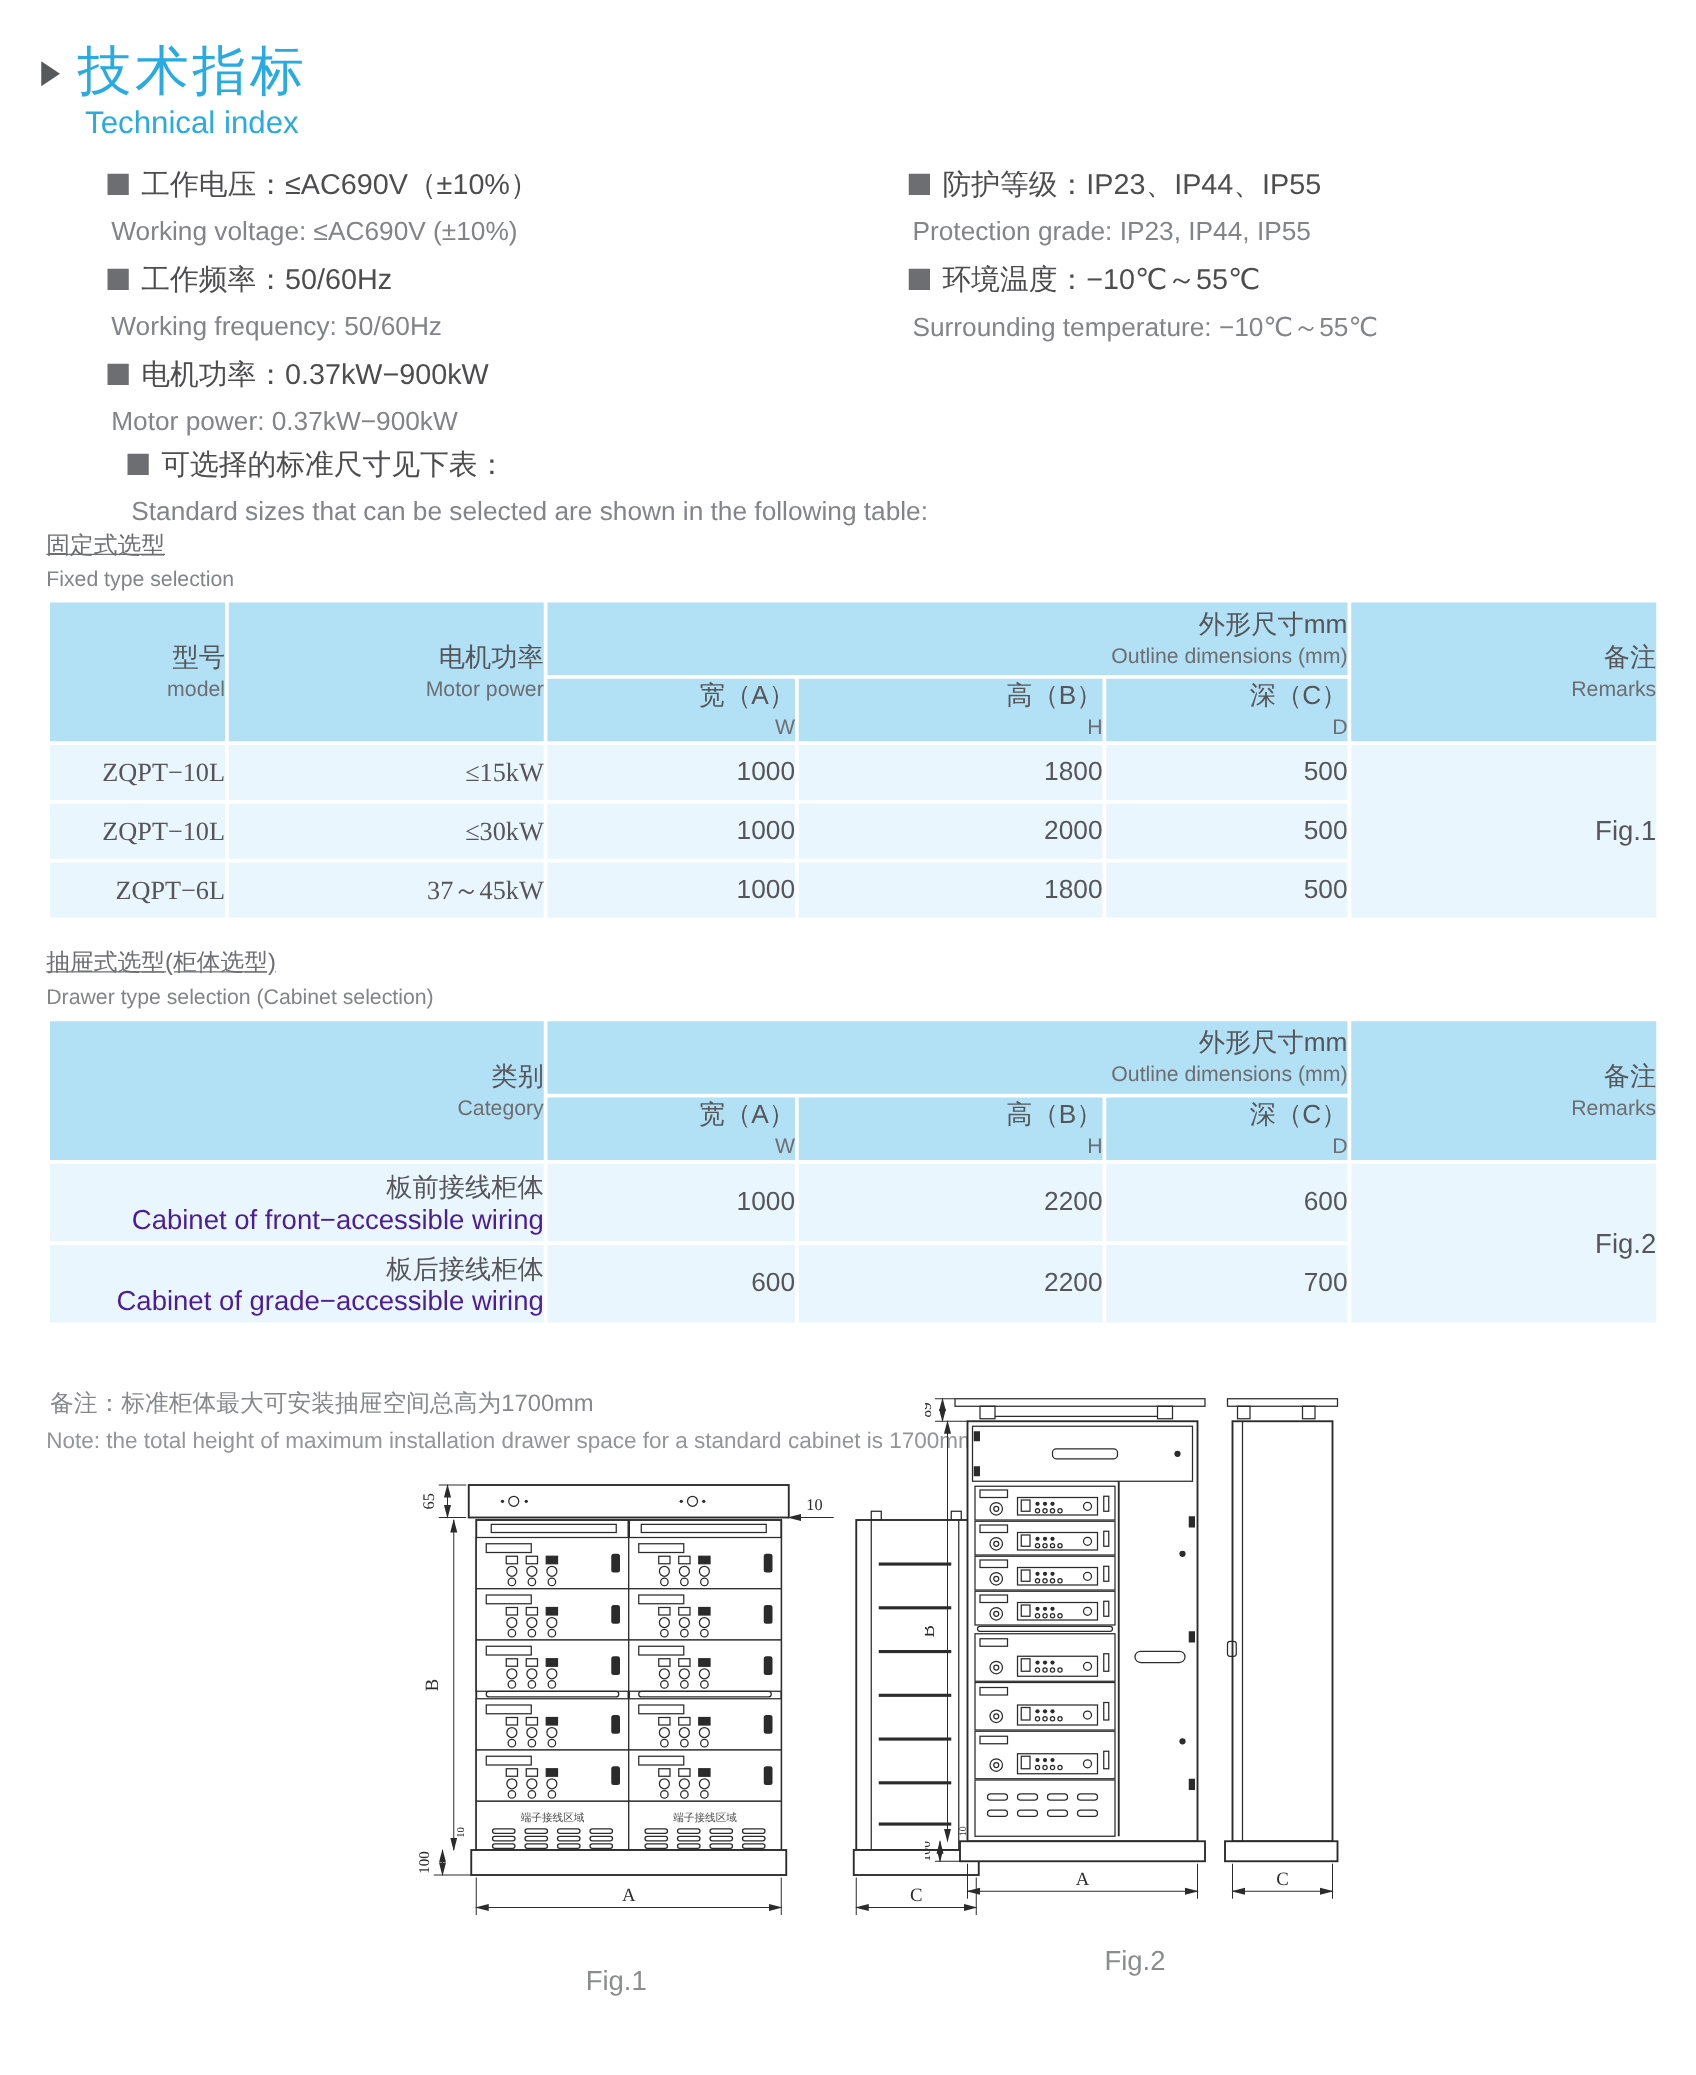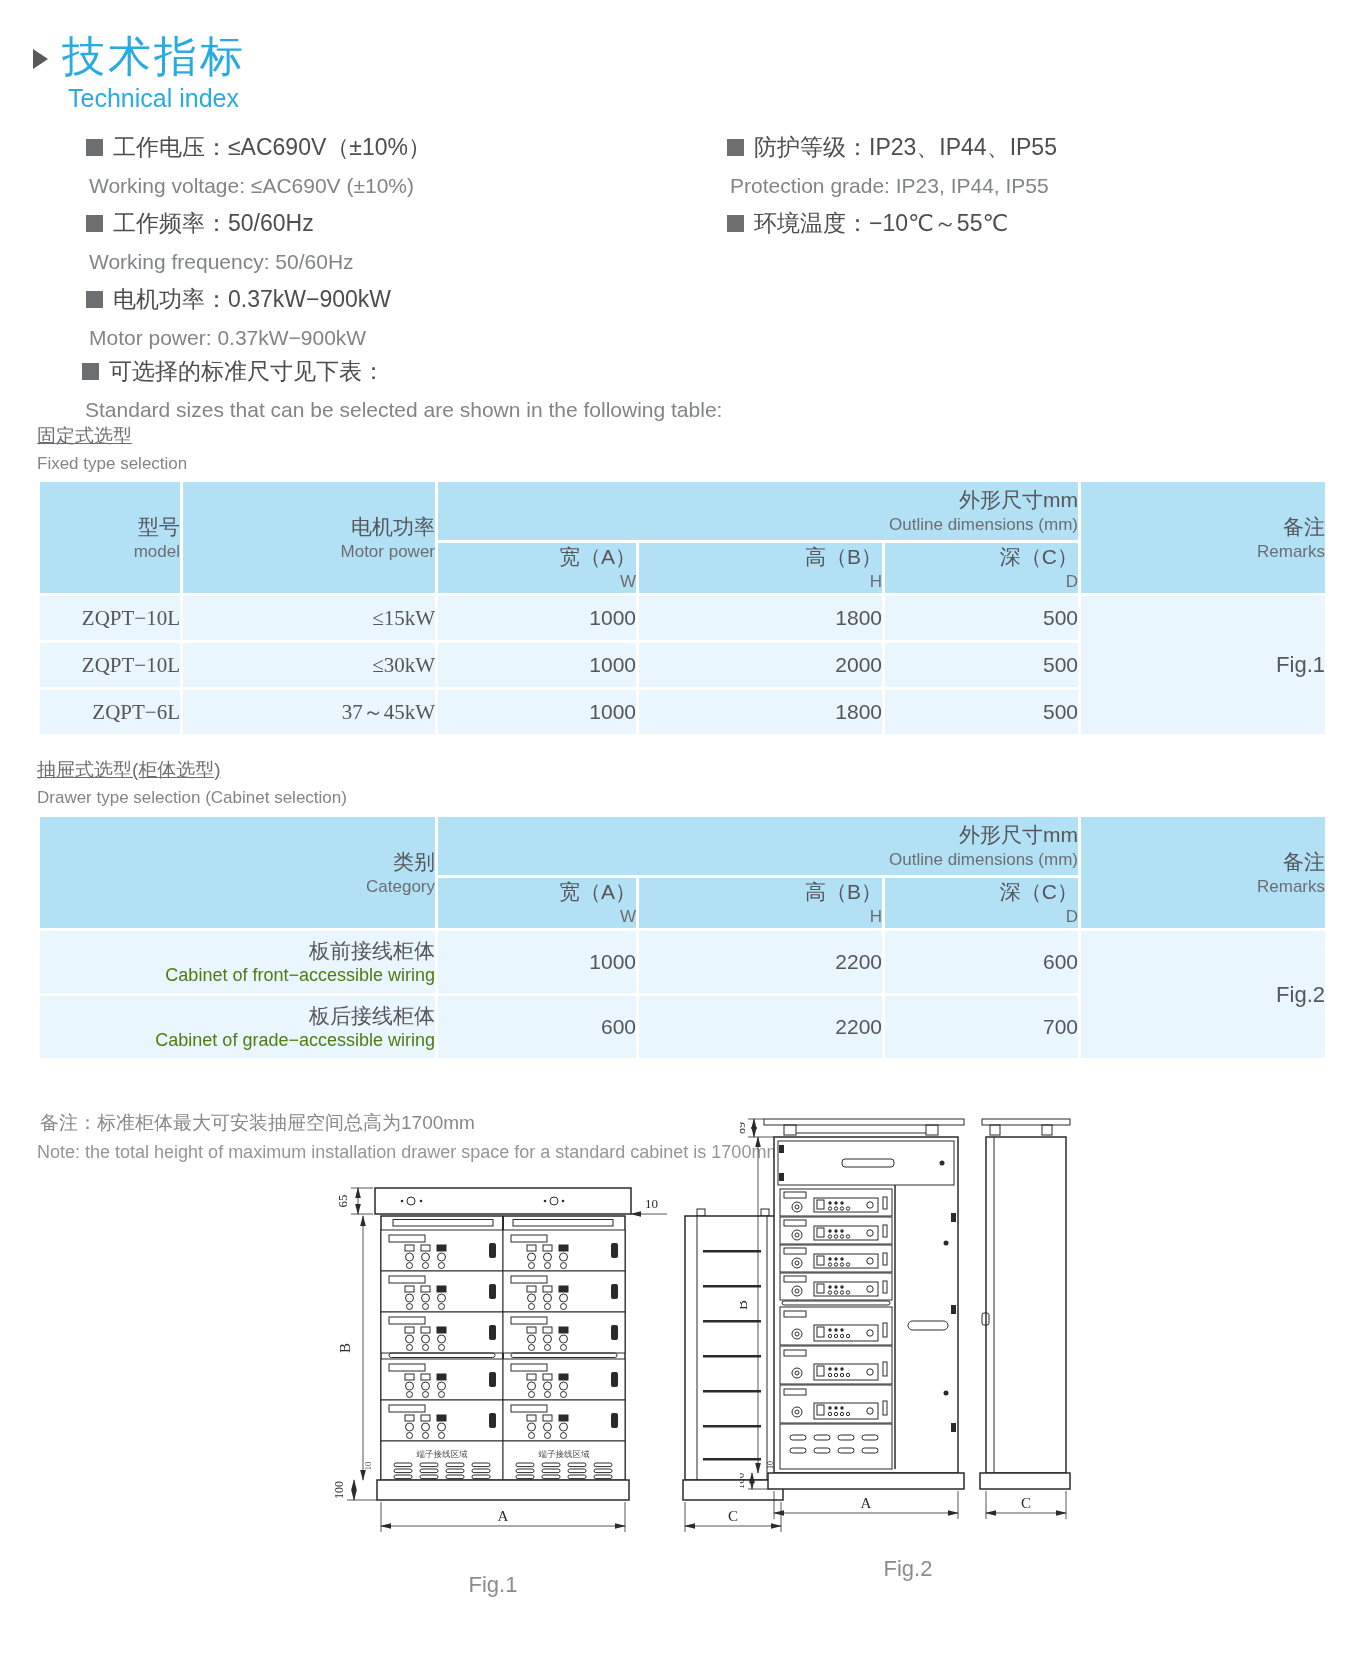--- a/index.html
+++ b/index.html
@@ -28,21 +28,21 @@
   table.spec{border-collapse:separate;border-spacing:3px;table-layout:fixed;width:1283px;}
   table.spec th,table.spec td{padding:0;text-align:right;vertical-align:middle;font-weight:normal;}
   table.spec th{background:#b2e0f5;}
   table.spec td{background:#e9f6fd;}
   .h-cn{font-size:21px;color:#55565a;line-height:27px;}
   .h-en{font-size:17px;color:#6d6e71;line-height:23px;}
   .cell-num{font-size:21px;color:#55565a;}
   .cell-model{font-size:21px;color:#55565a;font-family:Liberation Serif, serif;}
   .cell-fig{font-size:22px;color:#55565a;}
   .cat-cn{font-size:21px;color:#55565a;line-height:26px;}
-  .cat-en{font-size:18px;color:#4d7c0f;line-height:23px;}
+  .cat-en{font-size:22px;color:#4c1d95;line-height:23px;}
   tr.gh{height:58px;}
   tr.sh{height:44px;}
   tr.r44{height:44px;}
   tr.r62{height:62px;}
   
   .note-cn{font-size:19px;color:#86888b;}
   .note-en{font-size:18px;color:#939598;}
   
   .fig-caption{font-size:22px;color:#8a8c8e;text-align:center;}
   svg text.dim{font-family:"Liberation Serif","DejaVu Serif",serif;fill:#2b2b2b;}
@@ -76,23 +76,24 @@
 <div class="spec-col" style="left:703px;">
   <div class="spec-cn">
       <span class="bullet"></span>
       <span>防护等级：IP23、IP44、IP55</span>
     </div>
   <div class="spec-en">Protection grade: IP23, IP44, IP55</div>
   <div class="spec-cn">
       <span class="bullet"></span>
       <span>环境温度：−10℃～55℃</span>
     </div>
+  <div class="spec-en">Surrounding temperature: −10℃～55℃</div>
 </div>
 
-<div class="abs" style="left:58px;top:352px;">
+<div class="abs" style="left:78px;top:352px;">
   <div class="spec-cn">
       <span class="bullet"></span>
       <span>可选择的标准尺寸见下表：</span>
     </div>
   <div class="spec-en">Standard sizes that can be selected are shown in the following table:</div>
 </div>
 
 <div class="abs sec-cn" style="left:37px;top:423px;">固定式选型</div>
 <div class="abs sec-en" style="left:37px;top:454px;">Fixed type selection</div>
 

